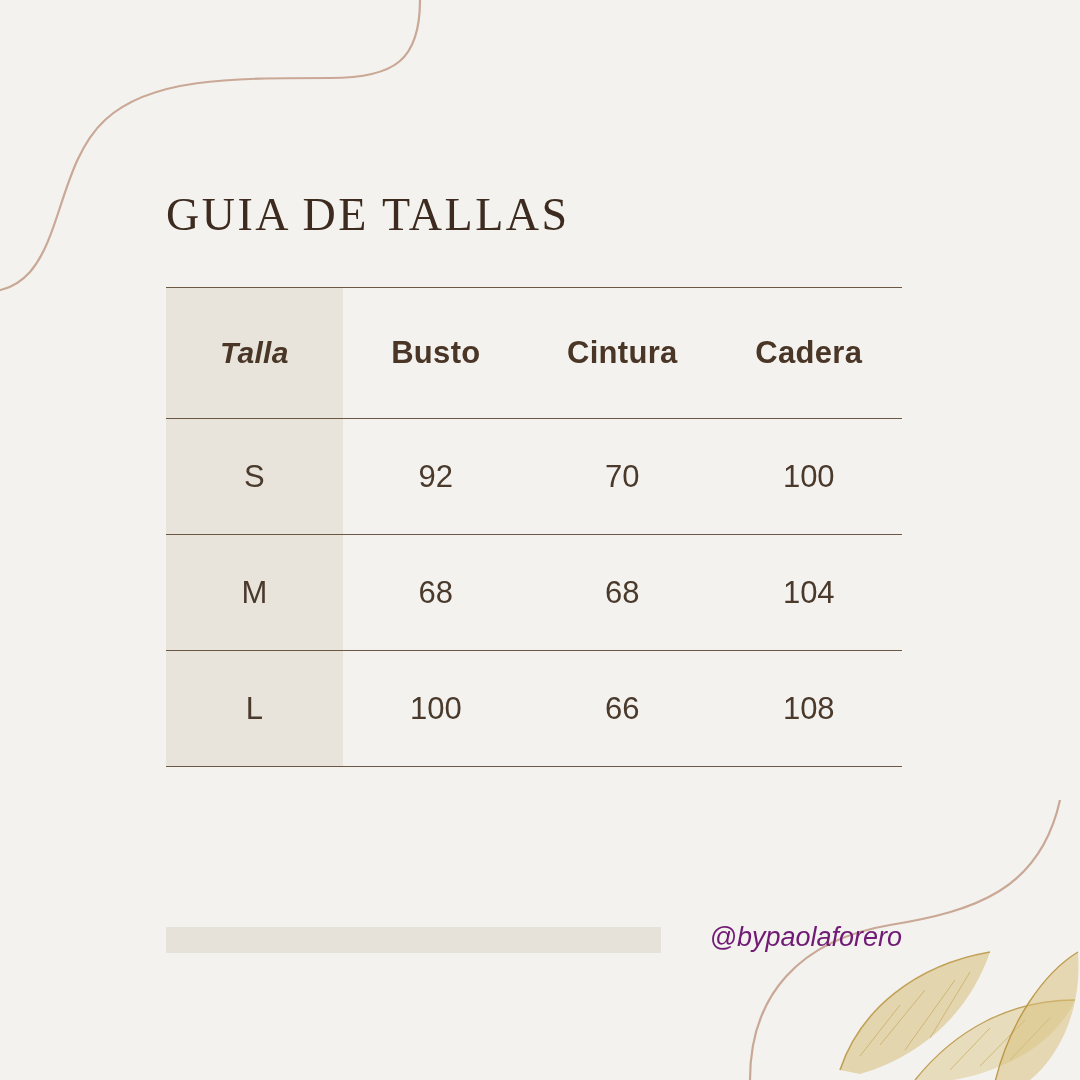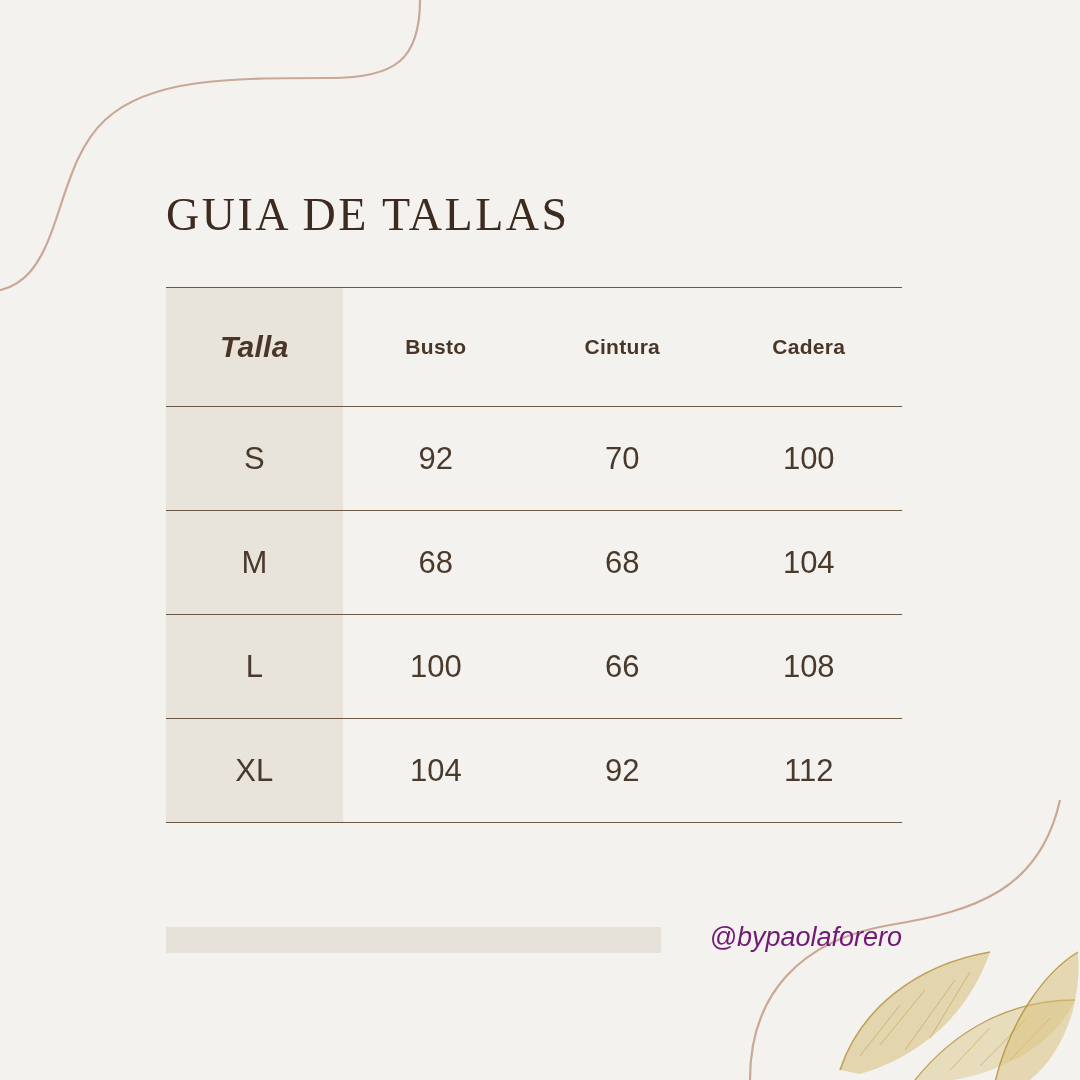--- a/index.html
+++ b/index.html
@@ -69,25 +69,25 @@
   }
   table.size-table col.c-talla { width: 24%; }
   table.size-table col.c-data  { width: 25.33%; }
 
   .size-table th,
   .size-table td {
     text-align: center;
     color: #4a3626;
     border-top: 1.6px solid #6b5844;
     border-bottom: 1.6px solid #6b5844;
-    padding: 4px;
+    padding: 10px;
   }
   .size-table thead th {
     height: 110px;
-    font-size: 21px;
+    font-size: 31px;
     font-weight: 700;
     letter-spacing: 0.3px;
   }
   .size-table thead th.talla-head {
     font-style: italic;
     font-size: 30px;
   }
   .size-table tbody td {
     height: 95px;
     font-size: 31px;
@@ -192,24 +192,18 @@
         <td>68</td>
         <td>68</td>
         <td>104</td>
       </tr>
       <tr>
         <td class="col-talla">L</td>
         <td>100</td>
         <td>66</td>
         <td>108</td>
       </tr>
-      <tr>
-        <td class="col-talla">XL</td>
-        <td>104</td>
-        <td>92</td>
-        <td>112</td>
-      </tr>
     </tbody>
   </table>
 </div>
 
 <div class="footer-bar"></div>
 <div class="handle">@bypaolaforero</div>
 
 </body></html>

